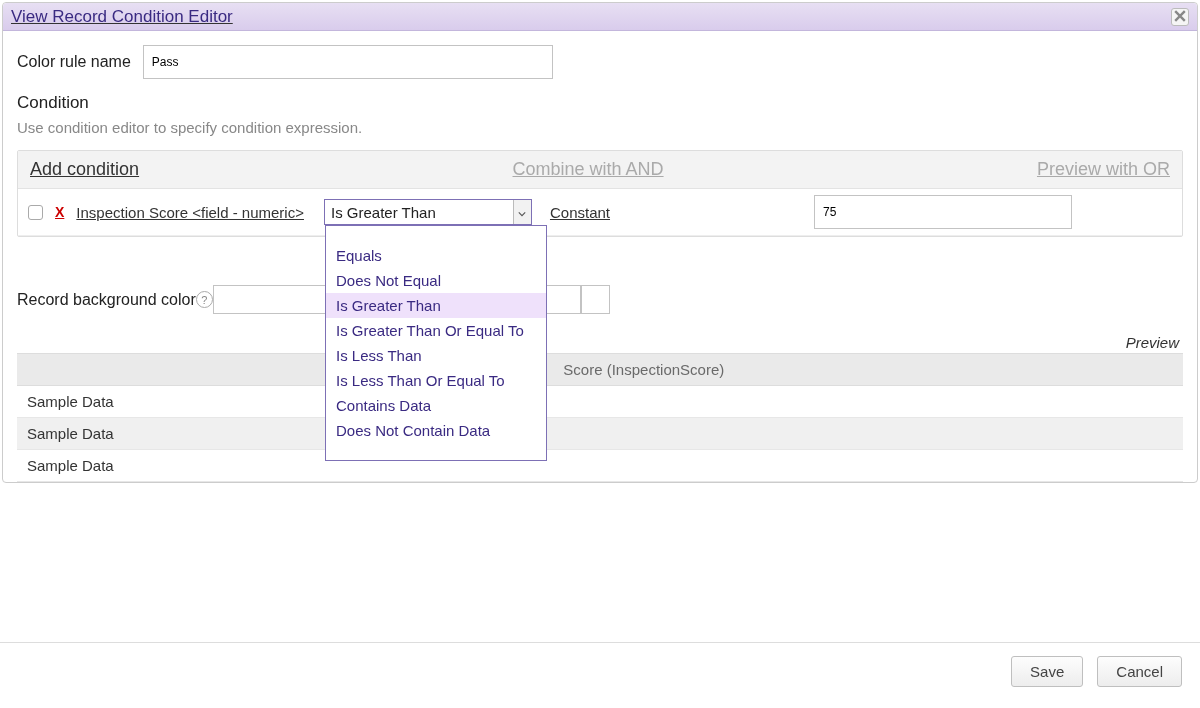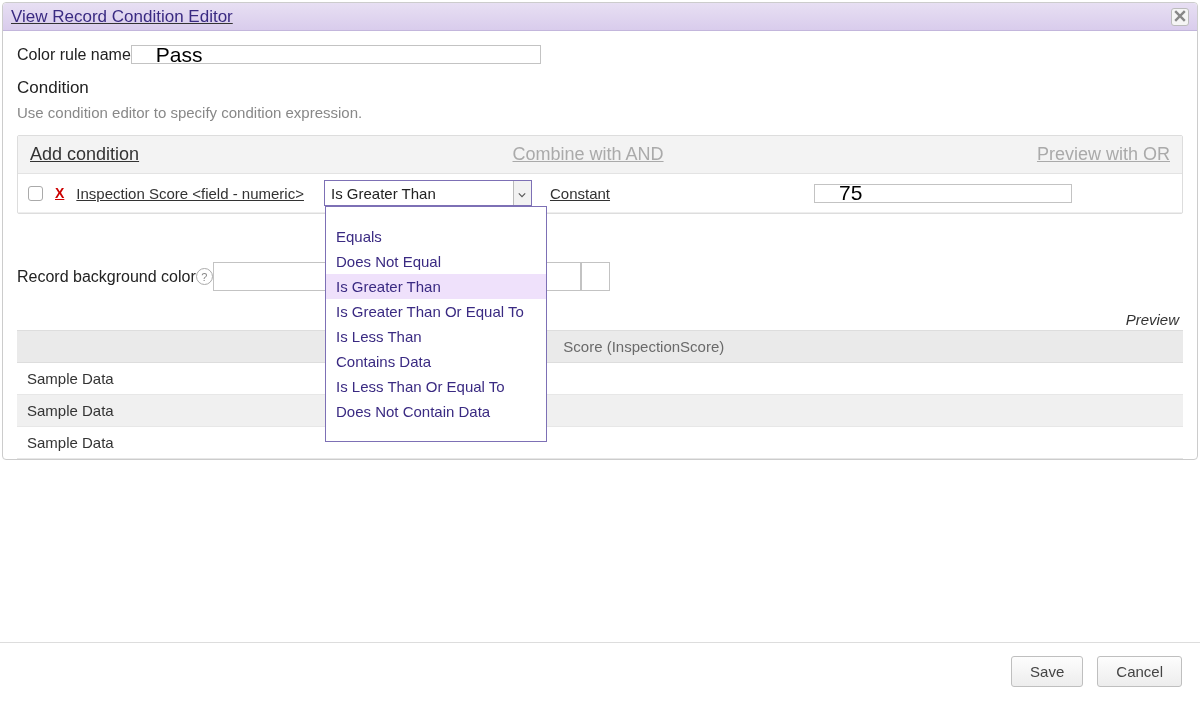--- a/index.html
+++ b/index.html
@@ -39,28 +39,28 @@
     border: 1px solid #bbb;
     border-radius: 3px;
     background: #f5f5f5;
     display: flex; align-items: center; justify-content: center;
     cursor: pointer;
   }
   .titlebar .close svg { width: 12px; height: 12px; }
 
   .body { padding: 14px 14px 0 14px; }
 
-  .row { display: flex; align-items: center; margin-bottom: 14px; }
+  .row { display: flex; align-items: center; gap: 12px; margin-bottom: 14px; }
   .lbl { color: #222; font-size: 16px; }
 
   input.text {
     border: 1px solid #c3c3c3;
-    padding: 5px 24px;
-    font-size: 21px;
-    height: 19px;
+    padding: 5px 8px;
+    font-size: 12px;
+    height: 34px;
   }
   .rule-name-input { width: 410px; }
 
   .section-heading { font-size: 17px; color: #222; margin-top: 4px; margin-bottom: 6px; }
   .section-sub { color: #888; font-size: 15px; margin-bottom: 14px; }
 
   .cond-editor {
     border: 1px solid #ddd;
     border-radius: 2px;
   }
@@ -223,22 +223,22 @@
                     <path d="M1 3 L5 7 L9 3" stroke="#555" stroke-width="1.4" fill="none"></path>
                   </svg>
             </span>
           </span>
           <div class="dropdown">
             <div class="opt">Equals</div>
             <div class="opt">Does Not Equal</div>
             <div class="opt selected">Is Greater Than</div>
             <div class="opt">Is Greater Than Or Equal To</div>
             <div class="opt">Is Less Than</div>
+            <div class="opt">Is Less Than Or Equal To</div>
             <div class="opt">Contains Data</div>
-            <div class="opt">Is Less Than Or Equal To</div>
             <div class="opt">Does Not Contain Data</div>
           </div>
         </div>
 
         <span class="operand-type">Constant</span>
 
         <input class="text val-input" type="text" value="75" style="">
       </div>
     </div>
 

